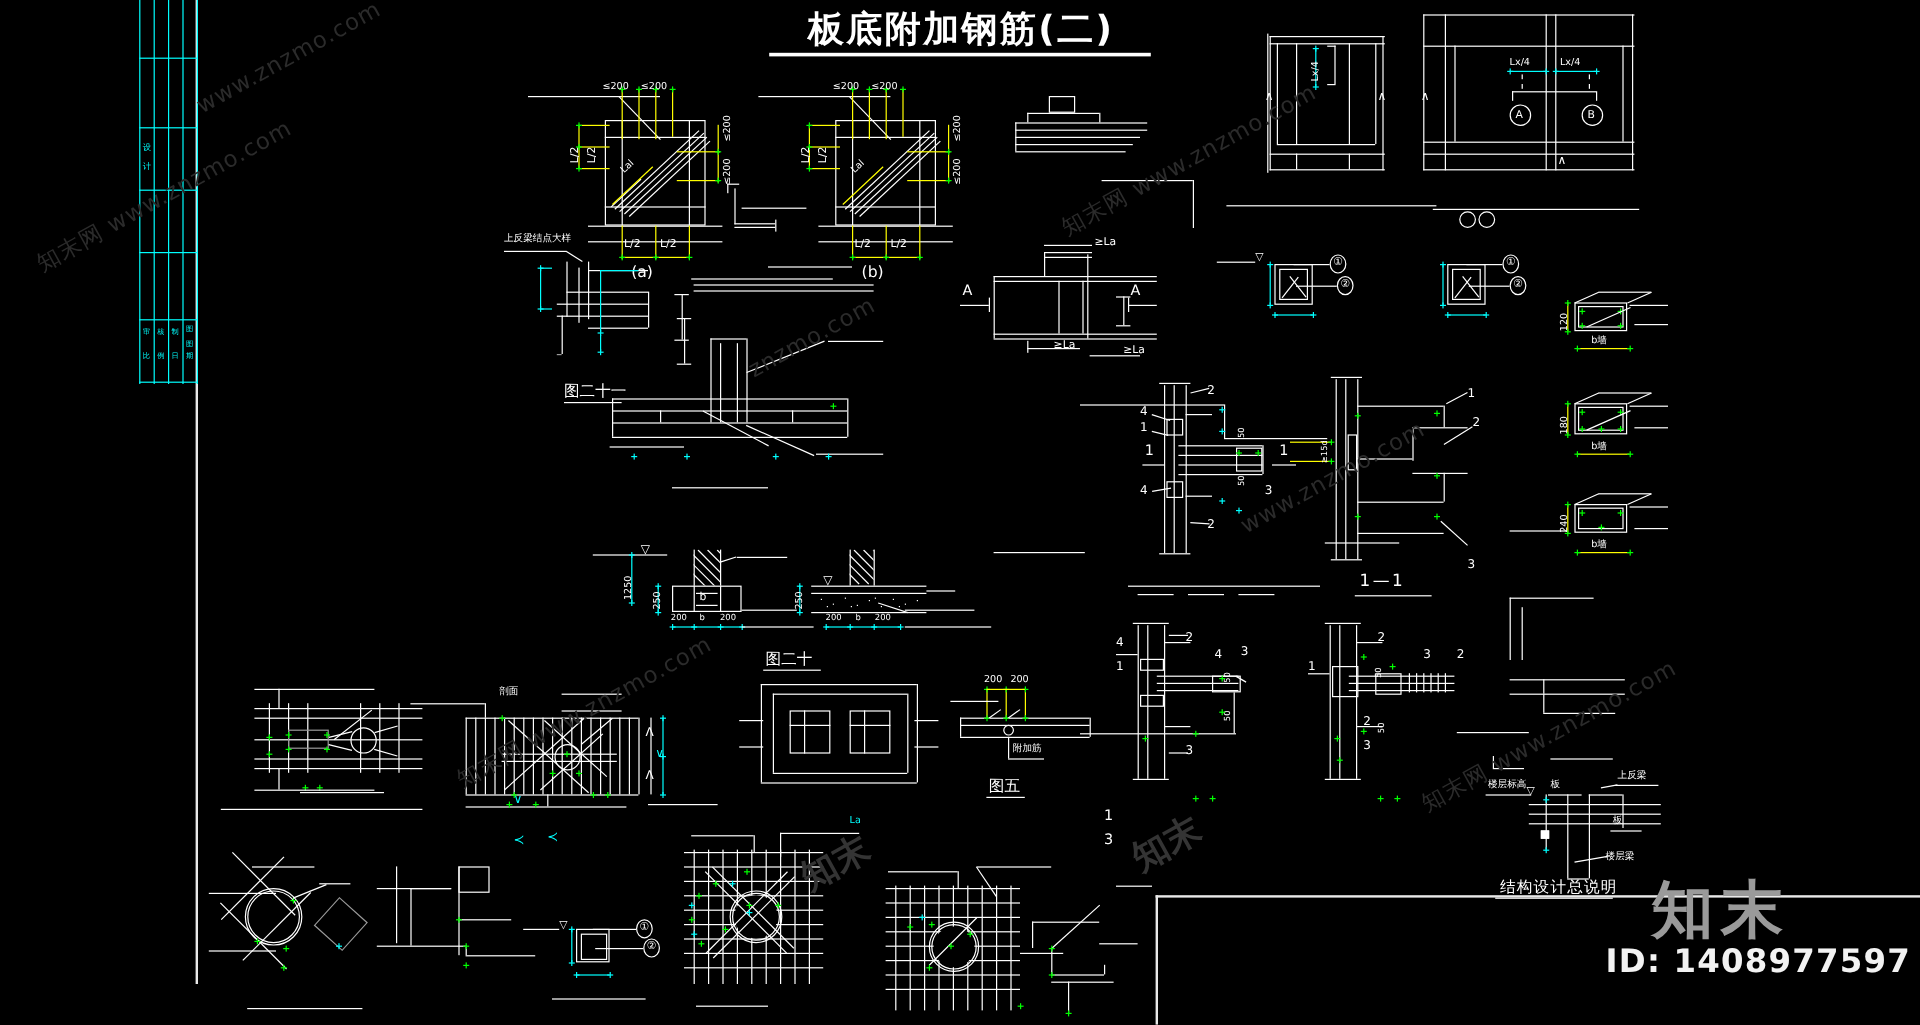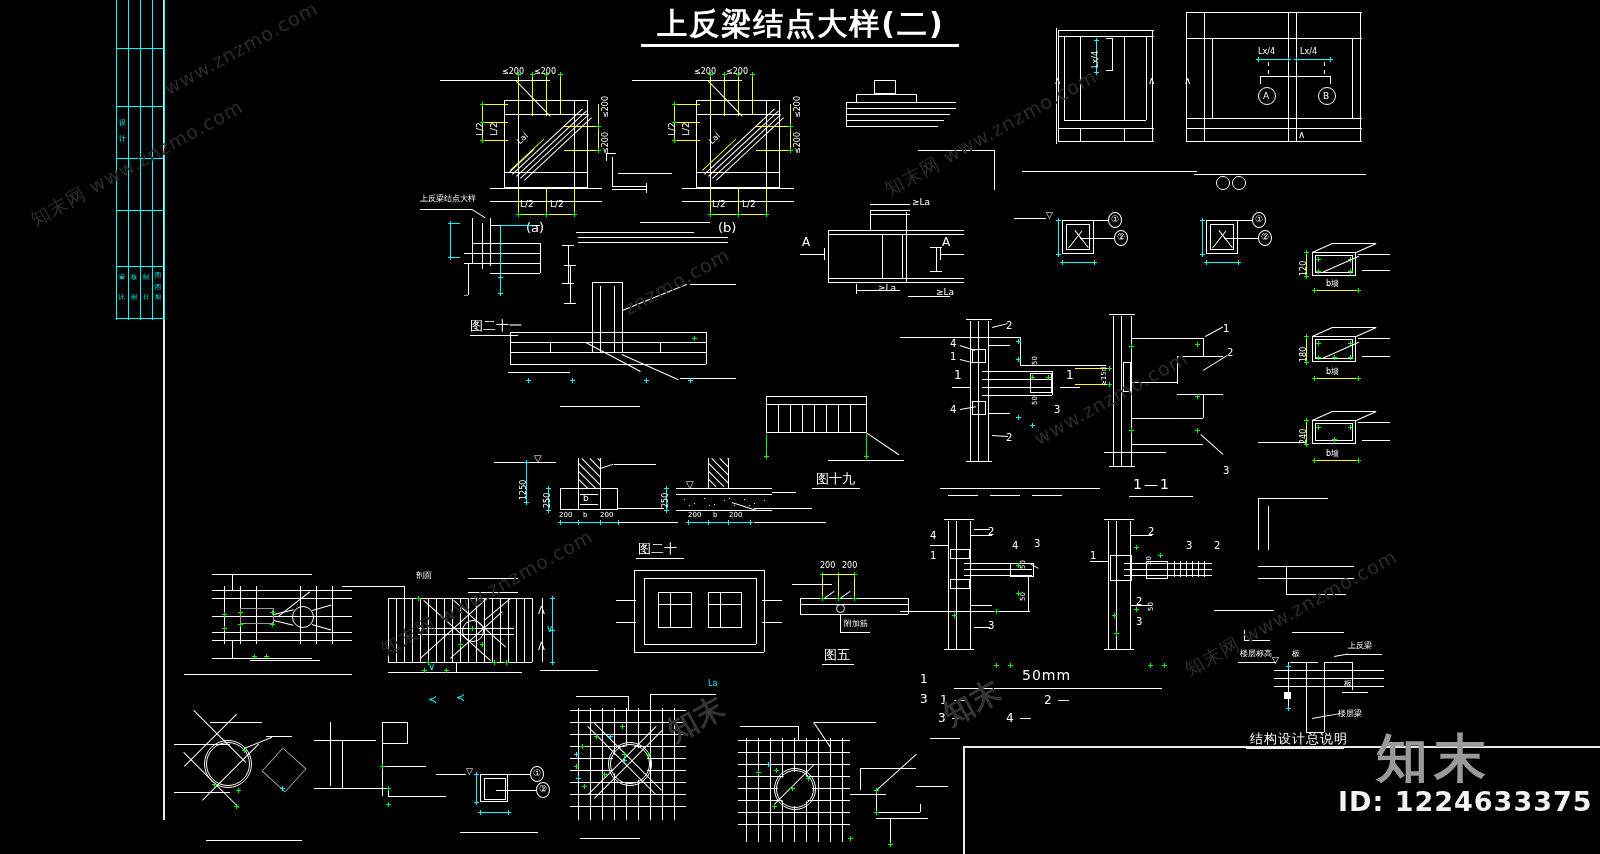--- a/index.html
+++ b/index.html
@@ -79,21 +79,21 @@
 </style>
 </head>
 <body>
 
 <div id="stage">
 
   <div id="frame-left-v" class="abs"></div>
   <div id="frame-bot-h" class="abs"></div>
   <div id="frame-bot-v" class="abs"></div>
 
-  <div id="title" class="abs">上反梁结点大样(二)</div>
+  <div id="title" class="abs">板底附加钢筋(二)</div>
   <div id="title-rule" class="abs"></div>
 
   <div id="titleblock" class="abs" style="left:116px;top:-4px;width:50px;height:324px;">
     <div class="lnc v" style="left:0;top:0;height:324px;"></div>
     <div class="lnc v" style="left:12px;top:0;height:324px;"></div>
     <div class="lnc v" style="left:24px;top:0;height:324px;"></div>
     <div class="lnc v" style="left:36px;top:0;height:324px;"></div>
     <div class="lnc v" style="left:48px;top:0;height:324px;"></div>
 
     <div class="lnc h" style="left:0;top:52px;width:49px;"></div>
@@ -633,41 +633,20 @@
     <div class="lbl t7 wh rot" style="left:-4px;top:78px;">≥15d</div>
     <div class="figcap" style="left:28px;top:168px;font-size:14px;letter-spacing:2px;">1—1</div>
     <div class="figrule" style="left:24px;top:188px;width:64px;"></div>
   </div>
 
   <div class="ln h abs" style="left:940px;top:488px;width:160px;"></div>
   <div class="ln h abs" style="left:948px;top:495px;width:30px;"></div>
   <div class="ln h abs" style="left:990px;top:495px;width:30px;"></div>
   <div class="ln h abs" style="left:1032px;top:495px;width:30px;"></div>
 
-  <div class="abs" style="left:760px;top:390px;width:140px;height:110px;">
-    <div class="ln h" style="left:6px;top:6px;width:100px;"></div>
-    <div class="ln h" style="left:6px;top:14px;width:100px;"></div>
-    <div class="ln h" style="left:6px;top:42px;width:100px;"></div>
-    <div class="ln v" style="left:6px;top:6px;height:36px;"></div>
-    <div class="ln v" style="left:106px;top:6px;height:36px;"></div>
-    <div class="ln v" style="left:18px;top:14px;height:28px;"></div>
-    <div class="ln v" style="left:30px;top:14px;height:28px;"></div>
-    <div class="ln v" style="left:42px;top:14px;height:28px;"></div>
-    <div class="ln v" style="left:54px;top:14px;height:28px;"></div>
-    <div class="ln v" style="left:66px;top:14px;height:28px;"></div>
-    <div class="ln v" style="left:78px;top:14px;height:28px;"></div>
-    <div class="ln v" style="left:90px;top:14px;height:28px;"></div>
-    <div class="lng v" style="left:6px;top:44px;height:24px;"></div>
-    <div class="lng v" style="left:106px;top:44px;height:24px;"></div>
-    <div class="grip g" style="left:4px;top:64px;"></div>
-    <div class="grip g" style="left:104px;top:64px;"></div>
-    <div class="ln" style="left:106px;top:42px;width:40px;height:1px;transform-origin:left top;transform:rotate(34deg);"></div>
-    <div class="figcap" style="left:56px;top:80px;font-size:13px;">图十九</div>
-    <div class="figrule" style="left:52px;top:98px;width:48px;"></div>
-  </div>
 
   <div class="abs" style="left:490px;top:450px;width:150px;height:90px;">
     <div class="ln h" style="left:4px;top:12px;width:62px;"></div>
     <div class="lbl t10 wh" style="left:44px;top:4px;">▽</div>
 
     <div class="hatch" style="left:88px;top:8px;width:22px;height:30px;">
       <i style="left:-20px;top:0;"></i>
         <i style="left:-12px;top:0;"></i>
         <i style="left:-4px;top:0;"></i>
       <i style="left:4px;top:0;"></i>
@@ -857,28 +836,20 @@
     <div class="lbl t7 wh rot" style="left:58px;top:106px;">50</div>
     <div class="grip g" style="left:44px;top:40px;"></div>
     <div class="grip g" style="left:68px;top:48px;"></div>
     <div class="grip g" style="left:44px;top:102px;"></div>
     <div class="grip g" style="left:22px;top:108px;"></div>
     <div class="grip g" style="left:24px;top:126px;"></div>
     <div class="grip g" style="left:58px;top:158px;"></div>
     <div class="grip g" style="left:72px;top:158px;"></div>
   </div>
 
-  <div class="abs" style="left:940px;top:668px;width:220px;height:50px;">
-    <div class="lbl t14 wh" style="left:82px;top:0px;letter-spacing:1px;">50mm</div>
-    <div class="ln h" style="left:14px;top:20px;width:208px;"></div>
-    <div class="lbl t12 wh" style="left:0px;top:26px;letter-spacing:1px;">1 —</div>
-    <div class="lbl t12 wh" style="left:104px;top:26px;letter-spacing:1px;">2 —</div>
-    <div class="lbl t12 wh" style="left:-2px;top:44px;letter-spacing:1px;">3 —</div>
-    <div class="lbl t12 wh" style="left:66px;top:44px;letter-spacing:1px;">4 —</div>
-  </div>
 
   <div class="abs" style="left:212px;top:570px;width:170px;height:110px;">
     <div class="ln h" style="left:0;top:20px;width:140px;"></div>
     <div class="ln h" style="left:0;top:28px;width:140px;"></div>
     <div class="ln h" style="left:0;top:46px;width:140px;"></div>
     <div class="ln h" style="left:0;top:62px;width:140px;"></div>
     <div class="ln h" style="left:0;top:70px;width:140px;"></div>
     <div class="ln v" style="left:12px;top:16px;height:58px;"></div>
     <div class="ln v" style="left:28px;top:16px;height:58px;"></div>
     <div class="ln v" style="left:44px;top:16px;height:58px;"></div>
@@ -1217,15 +1188,15 @@
   <div class="wm" style="left:376px;top:640px;">知末网 www.znzmo.com</div>
   <div class="wm" style="left:160px;top:80px;">www.znzmo.com</div>
   <div class="wm" style="left:620px;top:300px;">znzmo.com</div>
   <div class="wm" style="left:1030px;top:430px;">www.znzmo.com</div>
   <div class="wm" style="left:880px;top:180px;">知末网 www.znzmo.com</div>
   <div class="wm" style="left:1180px;top:660px;">知末网 www.znzmo.com</div>
   <div class="wm2" style="left:660px;top:716px;">知末</div>
   <div class="wm2" style="left:936px;top:700px;">知末</div>
 
   <div id="zhimo-logo" class="abs">知末</div>
-  <div id="zhimo-id" class="abs">ID: 1224633375</div>
+  <div id="zhimo-id" class="abs">ID: 1408977597</div>
 
 </div>
 
 </body></html>

